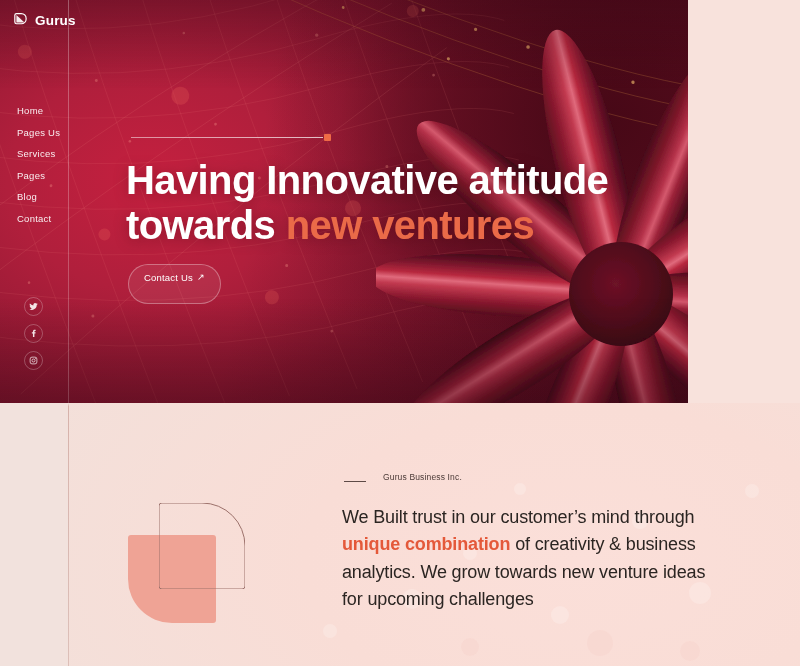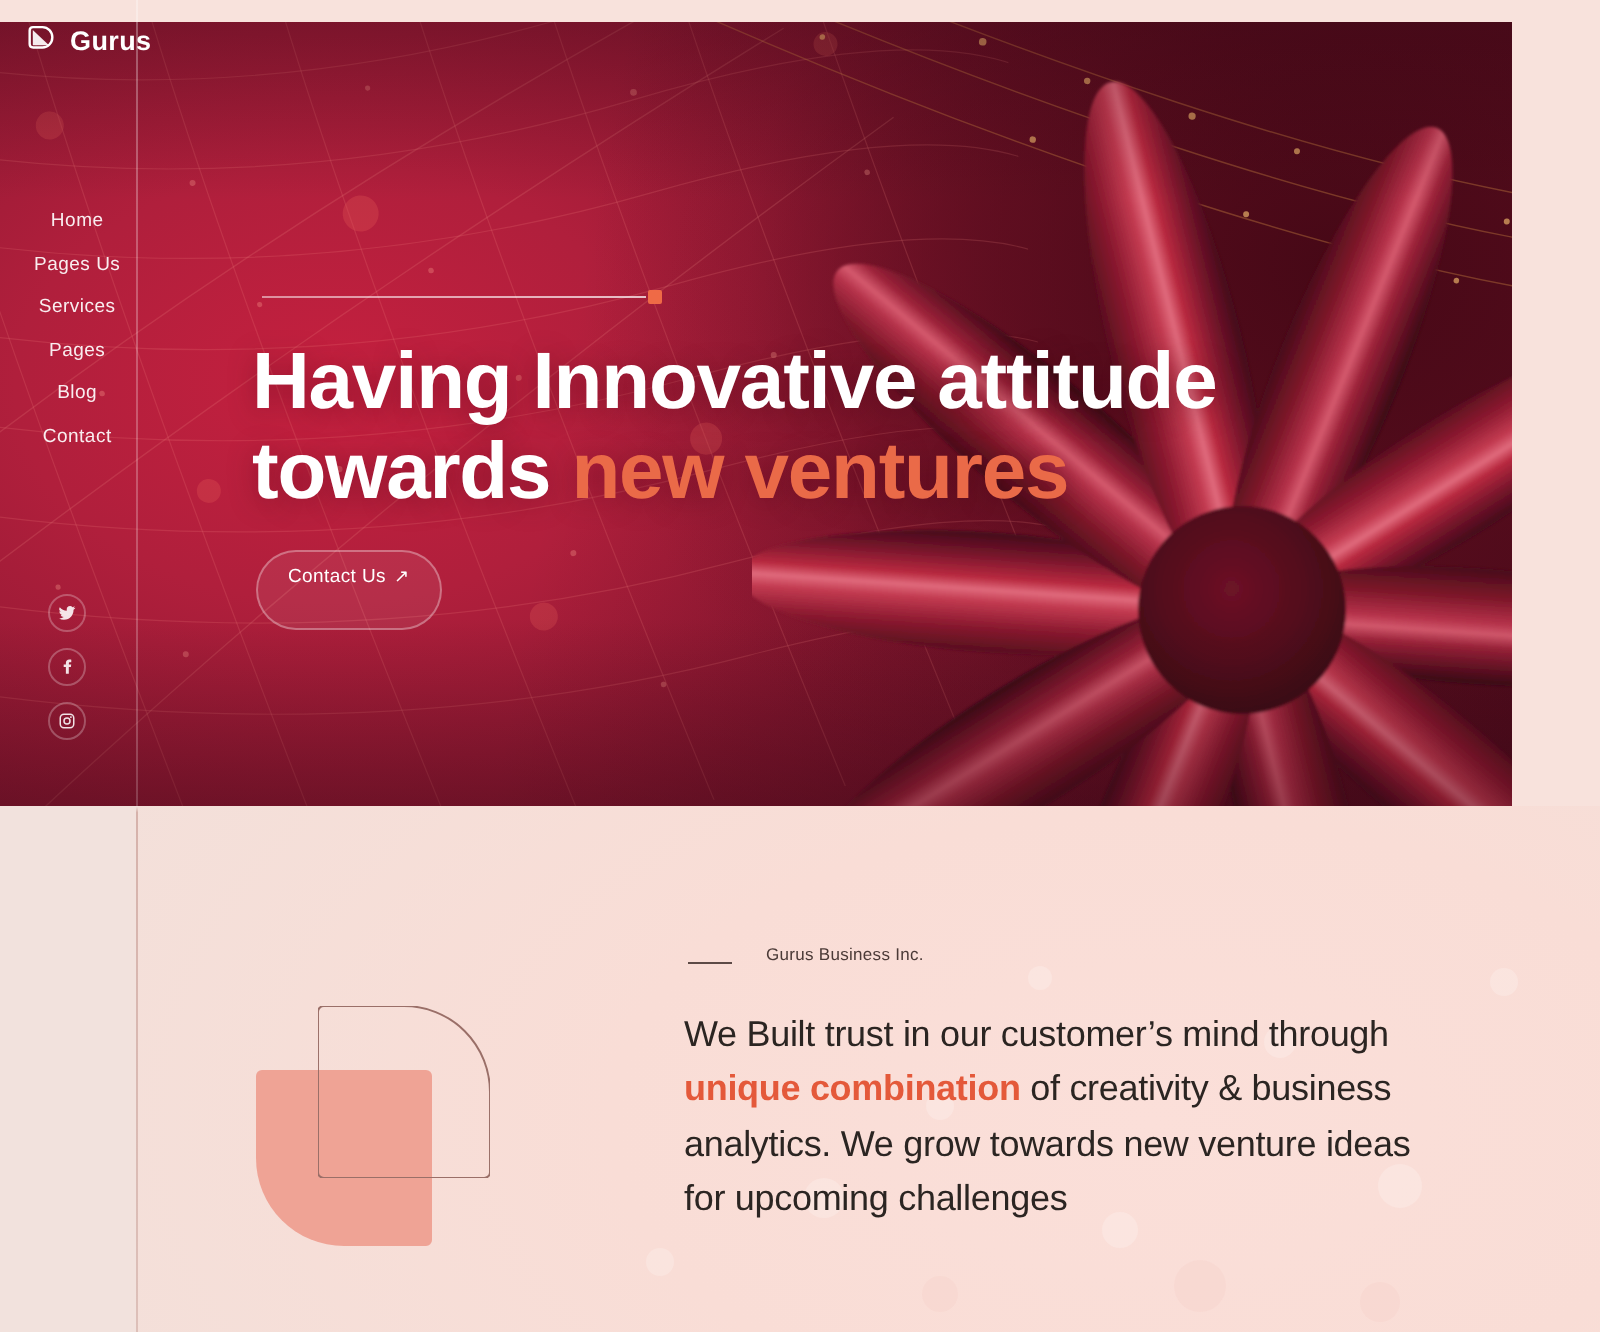--- a/index.html
+++ b/index.html
@@ -7,21 +7,21 @@
   body {
     font-family:"Liberation Sans", sans-serif;
     background:#f8e2dc;
     -webkit-font-smoothing:antialiased;
   }
 
   .page { position:relative; width:800px; height:666px; overflow:hidden; }
 
   
   .hero {
-    position:absolute; left:0; top:11px; width:756px; height:403px;
+    position:absolute; left:0; top:0; width:688px; height:403px;
     overflow:hidden;
     background:
       radial-gradient(ellipse 70% 90% at 22% 45%, #c5203f 0%, #b01f3c 30%, #8e1832 62%, #6d1128 100%),
       #6d1128;
   }
   
   .hero-dark {
     position:absolute; inset:0;
     background:
       radial-gradient(ellipse 62% 100% at 88% 30%, rgba(70,8,22,.95) 0%, rgba(86,12,28,.72) 35%, rgba(100,16,34,.18) 62%, rgba(0,0,0,0) 80%),
@@ -70,21 +70,21 @@
     position:absolute; left:12px; top:11px;
     display:flex; align-items:flex-end; gap:6px; z-index:8;
   }
   .logo-mark { width:17px; height:17px; display:block; }
   .logo-text {
     color:#fff; font-size:13.5px; font-weight:600; letter-spacing:.2px;
   }
 
   .nav {
     position:absolute; left:17px; top:105px; z-index:8;
-    display:flex; flex-direction:column; gap:10.5px;align-items:center;
+    display:flex; flex-direction:column; gap:10.5px;
   }
   .nav a {
     color:rgba(255,255,255,.92); font-size:9.5px; text-decoration:none;
     letter-spacing:.25px; font-weight:400; white-space:nowrap;
   }
 
   .socials {
     position:absolute; left:24px; top:297px; z-index:8;
     display:flex; flex-direction:column; gap:8px;
   }

